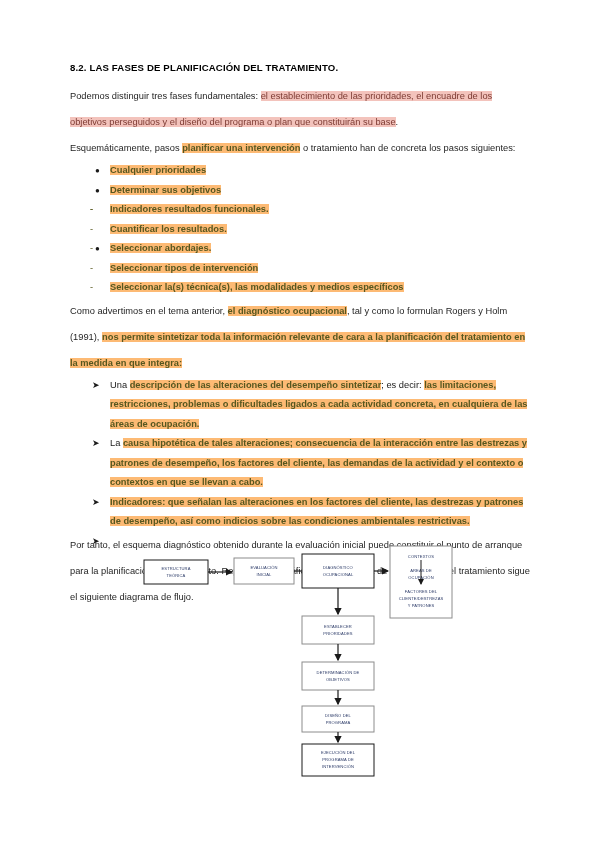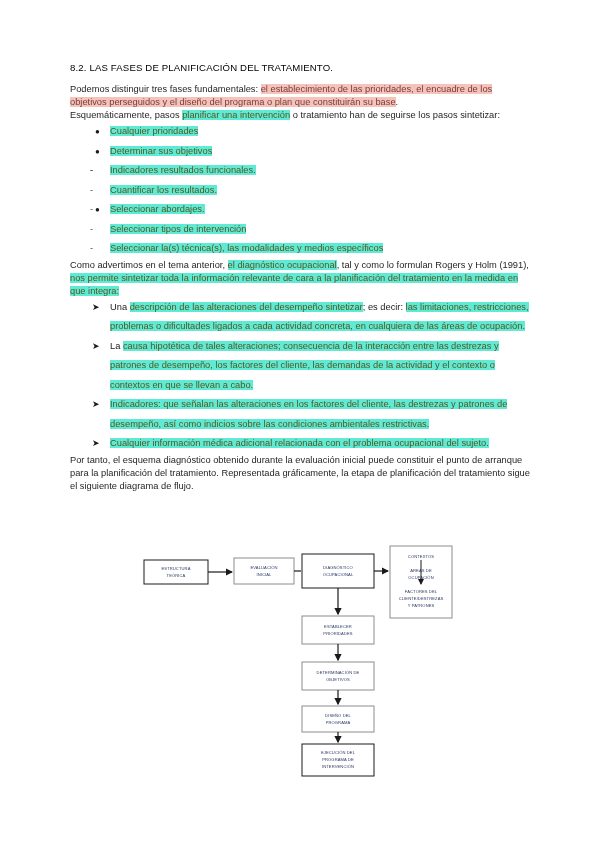--- a/index.html
+++ b/index.html
@@ -24,38 +24,39 @@
   }
   .content {
     position: absolute;
     left: 70px;
     top: 62px;
     width: 460px;
   }
 
   h1.doc-heading {
     font-size: 9.6px;
-    font-weight: normal;
+    font-weight: bold;
     letter-spacing: 0.15px;
     margin: 0 0 9px 0;
     color: #000;
     line-height: 1.3;
   }
 
   p.para {
     font-size: 9.3px;
-    line-height: 13px;
+    line-height: 26px;
     margin: 0;
     text-align: left;
     color: #1f1f1f;
   }
 
   .hl-y {
-    background: #5eead4;
+    background: #fdba74;
     color: #57571f;
+    font-weight: bold;
   }
   .hl-p {
     background: #f3c3bc;
     color: #7d3b33;
   }
 
   
   ul.lvl1 {
     list-style: none;
     margin: 0;
@@ -136,21 +137,21 @@
 </head>
 <body>
 
 <div class="page">
   <div class="content">
 
     <h1 class="doc-heading">8.2. LAS FASES DE PLANIFICACIÓN DEL TRATAMIENTO.</h1>
 
     <p class="para"><span>Podemos distinguir tres fases fundamentales: </span><span class="hl-p">el establecimiento de las prioridades, el encuadre de los objetivos perseguidos y el diseño del programa o plan que constituirán su base</span><span>.</span></p>
 
-    <p class="para"><span>Esquemáticamente, pasos </span><span class="hl-y">planificar una intervención</span><span> o tratamiento han de seguirse los pasos sintetizar:</span></p>
+    <p class="para"><span>Esquemáticamente, pasos </span><span class="hl-y">planificar una intervención</span><span> o tratamiento han de concreta los pasos siguientes:</span></p>
 
     <ul class="lvl1">
       <li><span class="bullet">●</span><span class="hl-y">Cualquier prioridades</span></li>
       <li><span class="bullet">●</span><span class="hl-y">Determinar sus objetivos</span></li>
     </ul>
 
     <ul class="lvl2">
       <li><span class="dash">-</span></li>
       <li><span class="dash">-</span><span class="hl-y">Indicadores resultados funcionales.</span></li>
       <li><span class="dash">-</span><span class="hl-y">Cuantificar los resultados.</span></li>
@@ -165,21 +166,21 @@
       <li><span class="dash">-</span><span class="hl-y">Seleccionar tipos de intervención</span></li>
       <li><span class="dash">-</span><span class="hl-y">Seleccionar la(s) técnica(s), las modalidades y medios específicos</span></li>
     </ul>
 
     <p class="para"><span>Como advertimos en el tema anterior, </span><span class="hl-y">el diagnóstico ocupacional</span><span>, tal y como lo formulan Rogers y Holm (1991), </span><span class="hl-y">nos permite sintetizar toda la información relevante de cara a la planificación del tratamiento en la medida en que integra:</span></p>
 
     <ul class="arrow">
       <li><span class="arrowmark">➤</span><span>Una </span><span class="hl-y">descripción de las alteraciones del desempeño sintetizar</span><span>; es decir: </span><span class="hl-y">las limitaciones, restricciones, problemas o dificultades ligados a cada actividad concreta, en cualquiera de las áreas de ocupación.</span></li>
       <li><span class="arrowmark">➤</span><span>La </span><span class="hl-y">causa hipotética de tales alteraciones; consecuencia de la interacción entre las destrezas y patrones de desempeño, los factores del cliente, las demandas de la actividad y el contexto o contextos en que se llevan a cabo.</span></li>
       <li><span class="arrowmark">➤</span><span class="hl-y">Indicadores: que señalan las alteraciones en los factores del cliente, las destrezas y patrones de desempeño, así como indicios sobre las condiciones ambientales restrictivas.</span></li>
-      <li><span class="arrowmark">➤</span><span class="hl-y">Cualquier información médica adicional relacionada con el problema ocupacional del sujeto.</span></li>
+      <li><span class="arrowmark">➤</span></li>
     </ul>
 
     <p class="para">Por tanto, el esquema diagnóstico obtenido durante la evaluación inicial puede constituir el punto de arranque para la planificación del tratamiento. Representada gráficamente, la etapa de planificación del tratamiento sigue el siguiente diagrama de flujo.</p>
 
   </div>
 
   <div class="diagram">
     <svg width="600" height="250" viewBox="0 0 600 250" xmlns="http://www.w3.org/2000/svg">
       <defs>
         <marker id="ah" markerWidth="6" markerHeight="6" refX="5" refY="3" orient="auto">

